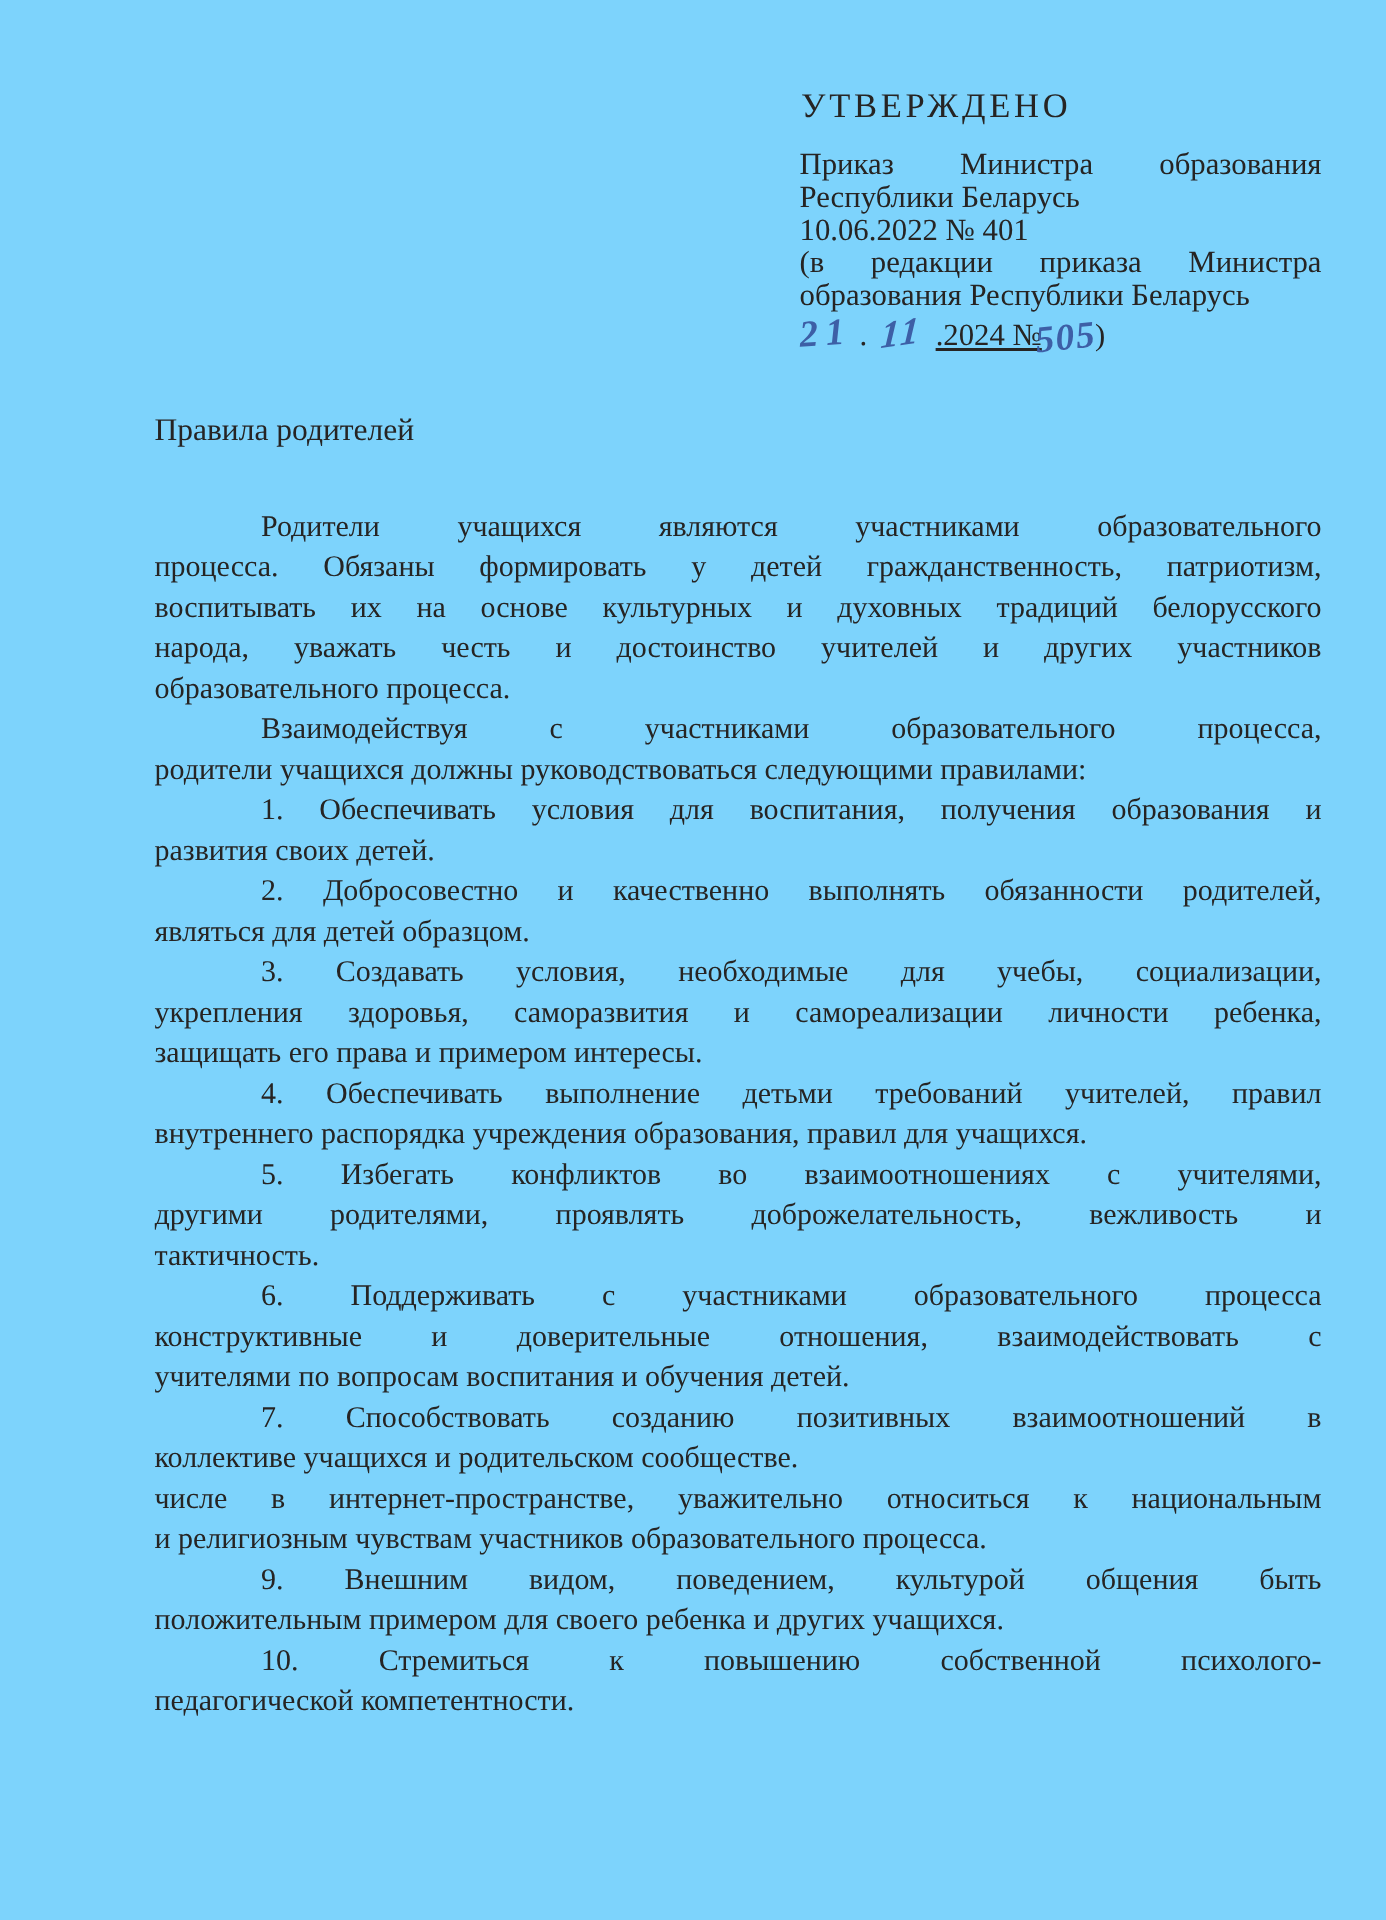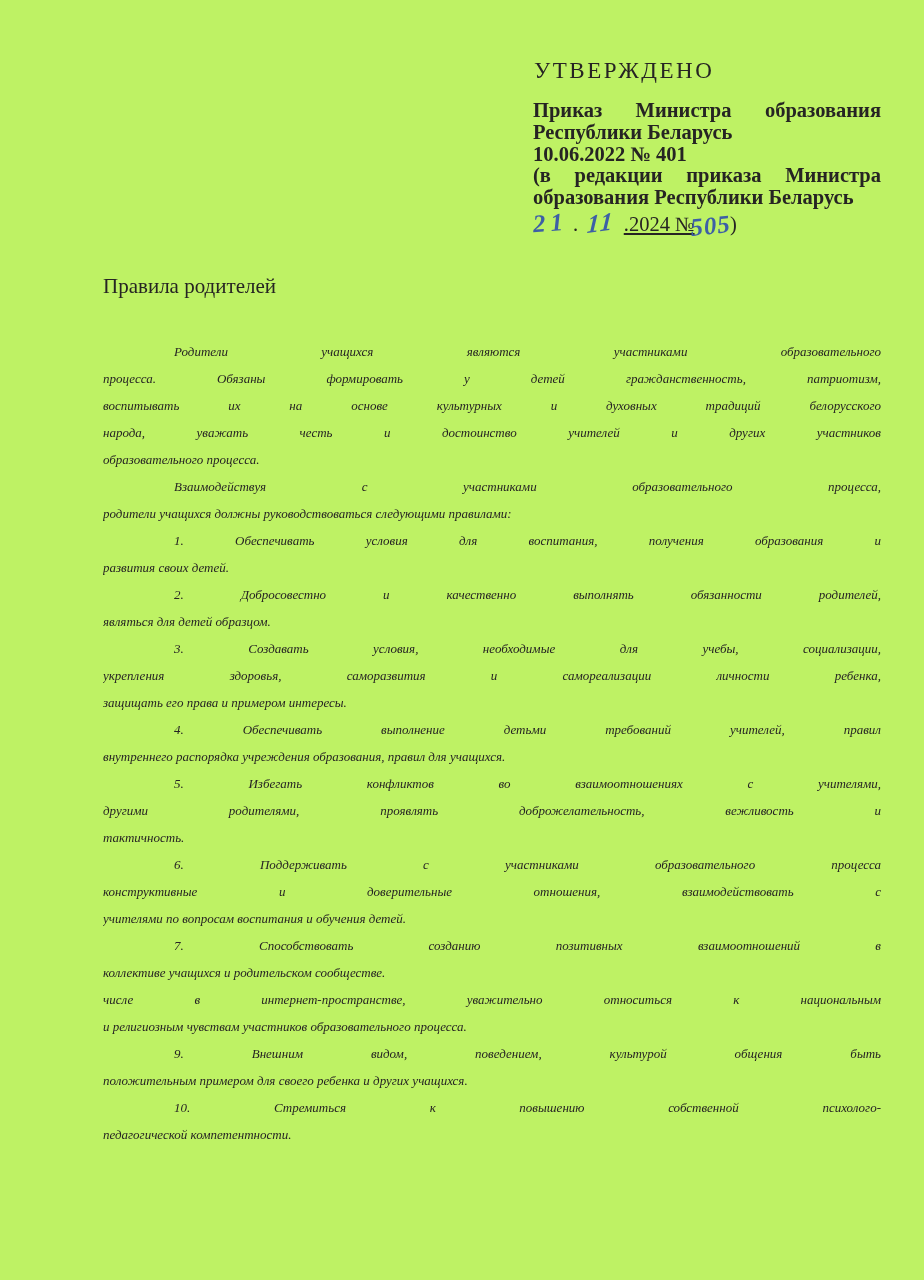--- a/index.html
+++ b/index.html
@@ -4,21 +4,21 @@
 <style>
   html, body {
     margin: 0;
     padding: 0;
     background: #ffffff;
   }
   .page {
     position: relative;
     width: 924px;
     height: 1280px;
-    background: #bef264;
+    background: #7dd3fc;
     overflow: hidden;
     font-family: "Liberation Serif", "DejaVu Serif", serif;
     color: #262423;
   }
   
   .approved-label {
     position: absolute;
     left: 534px;
     top: 58px;
     font-size: 23px;
@@ -28,21 +28,20 @@
   .order-block {
     position: absolute;
     left: 533px;
     top: 100px;
     width: 348px;
     font-size: 20.5px;
   }
   .order-line {
     line-height: 21.8px;
     white-space: nowrap;
-    font-weight: bold;
   }
   .order-line.just {
     text-align: justify;
     text-align-last: justify;
     white-space: normal;
   }
   .amendment-line {
     margin-top: 2px;
     line-height: 26px;
     white-space: nowrap;
@@ -82,22 +81,21 @@
     left: 103px;
     top: 274px;
     font-size: 21px;
     white-space: nowrap;
   }
   .doc-body {
     position: absolute;
     left: 103px;
     top: 338px;
     width: 778px;
-    font-size: 13px;
-    font-style: italic;
+    font-size: 20px;
   }
   .para {
     margin: 0;
   }
   .body-line {
     line-height: 27px;
     height: 27px;
     overflow: hidden;
     white-space: nowrap;
   }

